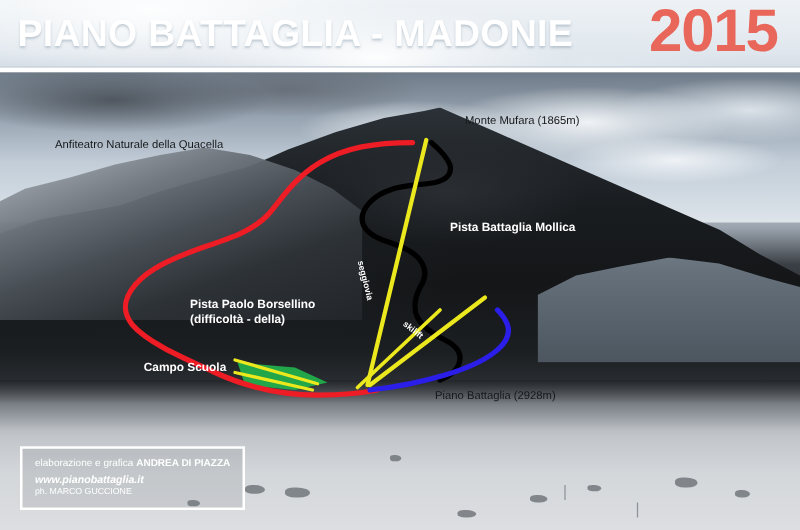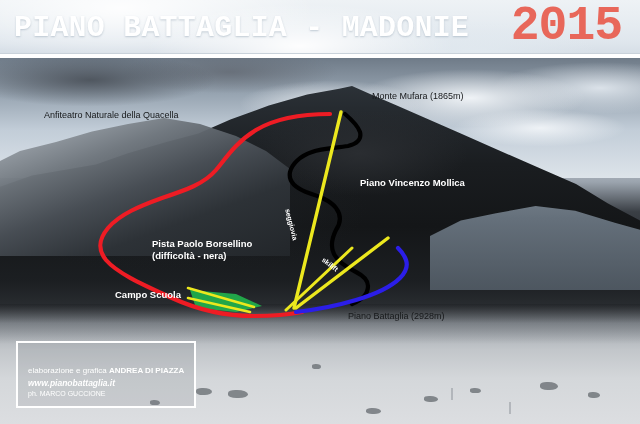--- a/index.html
+++ b/index.html
@@ -14,21 +14,20 @@
   }
 
   
   #header{
     position:absolute;left:0;top:0;width:640px;height:54px;
     background:
       radial-gradient(ellipse 220px 60px at 300px 46px, rgba(255,255,255,.95) 0%, rgba(255,255,255,0) 70%),
       radial-gradient(ellipse 180px 46px at 470px 54px, rgba(226,234,240,.9) 0%, rgba(255,255,255,0) 72%),
       radial-gradient(ellipse 260px 70px at 120px 8px, rgba(255,255,255,.9) 0%, rgba(255,255,255,0) 75%),
       linear-gradient(180deg,#eef2f5 0%,#e6ecf1 45%,#dfe6ed 78%,#d6dee6 100%);
-    font-family: Liberation Mono, monospace;
   }
   #header:after{
     content:"";position:absolute;left:0;right:0;bottom:0;height:1px;
     background:#c9d2da;
   }
   #poster-title{
     position:absolute;left:14px;top:11px;
     font-size:30px;font-weight:bold;color:#ffffff;
     letter-spacing:.2px;white-space:nowrap;
     text-shadow:0 1px 2px rgba(150,165,180,.55);
@@ -112,21 +111,21 @@
   
   .lbl{position:absolute;white-space:nowrap;line-height:1.25;}
   .lbl-dark{color:#16181a;font-size:9px;}
   .lbl-white{color:#ffffff;font-size:9.5px;font-weight:bold;}
   .lbl-rot{color:#ffffff;font-size:7px;font-weight:bold;}
 
   
   #credits{
     position:absolute;left:16px;bottom:16px;
     border:2px solid #ffffff;
-    padding:22px 10px 7px 10px;
+    padding:6px 10px 7px 10px;
     color:#ffffff;font-size:8px;line-height:1.45;
     background:rgba(120,125,131,.18);
   }
   #credits .strong{font-weight:bold;}
   #credits .site{font-style:italic;font-weight:bold;font-size:8.5px;}
   #credits .ph{font-size:7px;}
 </style>
 </head>
 <body>
 
@@ -187,25 +186,25 @@
       <line x1="452" y1="330" x2="452" y2="342" stroke="#8d9299" stroke-width="1"></line>
       <line x1="510" y1="344" x2="510" y2="356" stroke="#8d9299" stroke-width="1"></line>
     </svg>
 
     <div class="lbl lbl-dark" style="left:44px;top:52px;">Anfiteatro Naturale della Quacella</div>
 
     <div class="lbl lbl-dark" style="left:372px;top:33px;">Monte Mufara (1865m)</div>
 
     <div class="lbl lbl-white" style="left:152px;top:142px;margin-top:38px;">
       <div>Pista Paolo Borsellino</div>
-      <div>(difficoltà - nera)</div>
+      <div>(difficoltà - della)</div>
     </div>
 
     <div class="lbl lbl-white" style="left:360px;top:119px;">
-      <div>Piano Vincenzo Mollica</div>
+      <div>Pista Battaglia Mollica</div>
     </div>
 
 
     <div class="lbl lbl-white" style="left:115px;top:231px;">Campo Scuola</div>
 
     <div class="lbl lbl-dark" style="left:348px;top:253px;">Piano Battaglia (2928m)</div>
 
     <div class="lbl lbl-rot" style="left:291px;top:150px;transform:rotate(76deg);transform-origin:left top;">seggiovia</div>
 
     <div class="lbl lbl-rot" style="left:325px;top:198px;transform:rotate(38deg);transform-origin:left top;">skilift</div>

